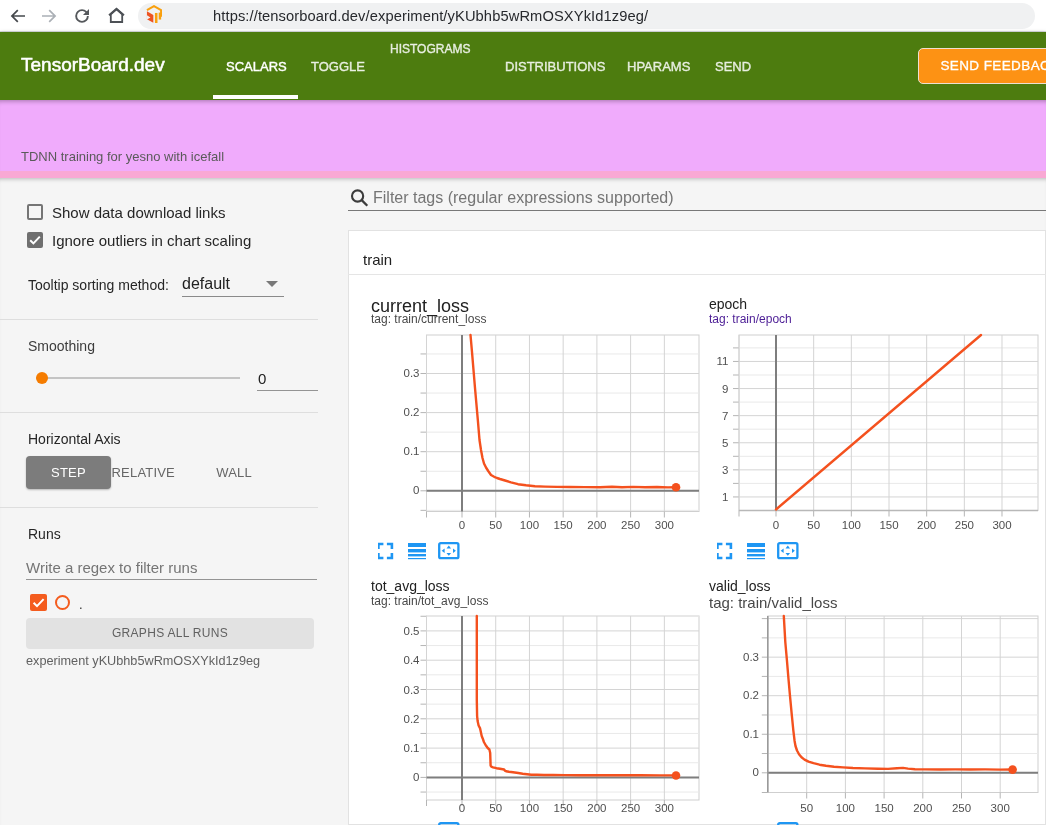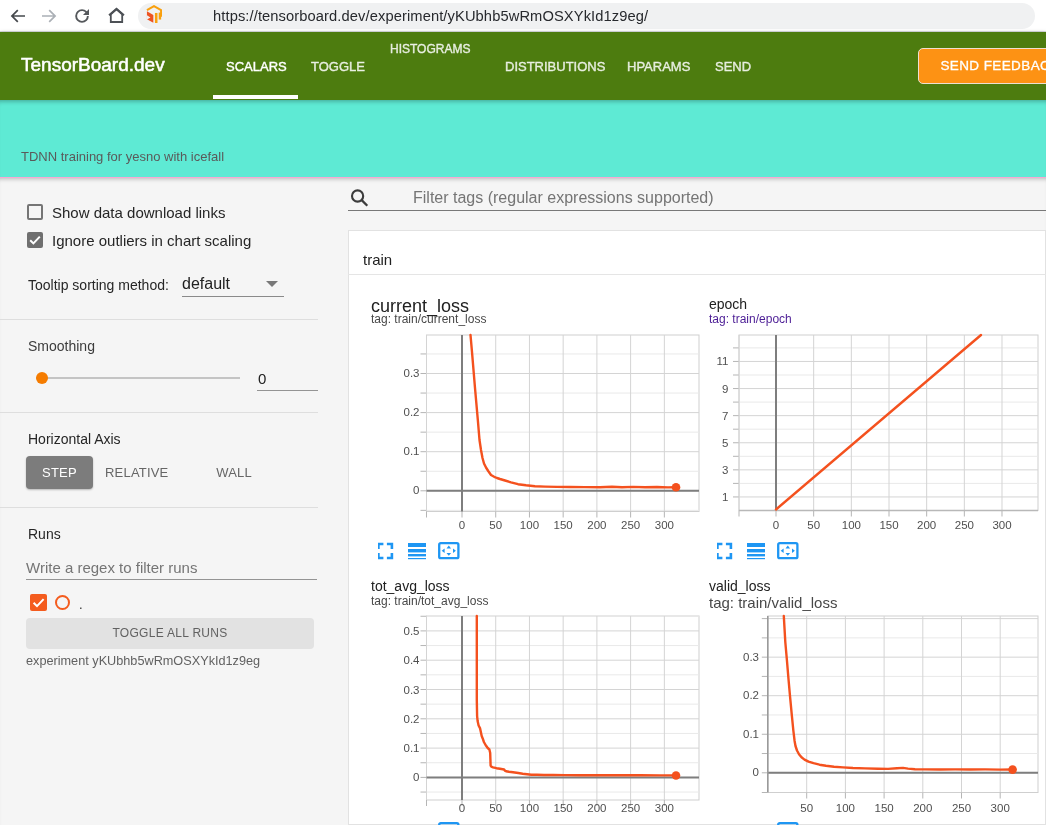--- a/index.html
+++ b/index.html
@@ -46,21 +46,21 @@
   <div class="abs" style="left:226px;top:26.5px;font-size:13px;color:#ffffff;-webkit-text-stroke:0.4px #fff;">SCALARS</div>
   <div class="abs" style="left:311px;top:26.5px;font-size:13px;color:rgba(255,255,255,0.8);-webkit-text-stroke:0.4px rgba(255,255,255,0.8);">TOGGLE</div>
   <div class="abs" style="left:390px;top:10px;font-size:12px;color:rgba(255,255,255,0.8);-webkit-text-stroke:0.4px rgba(255,255,255,0.8);">HISTOGRAMS</div>
   <div class="abs" style="left:505px;top:26.5px;font-size:13px;color:rgba(255,255,255,0.8);-webkit-text-stroke:0.4px rgba(255,255,255,0.8);">DISTRIBUTIONS</div>
   <div class="abs" style="left:627px;top:26.5px;font-size:13px;color:rgba(255,255,255,0.8);-webkit-text-stroke:0.4px rgba(255,255,255,0.8);">HPARAMS</div>
   <div class="abs" style="left:715px;top:26.5px;font-size:13px;color:rgba(255,255,255,0.8);-webkit-text-stroke:0.4px rgba(255,255,255,0.8);">SEND</div>
   <div class="abs" style="left:213px;top:63px;width:85px;height:4px;background:#fff;"></div>
   <div class="abs" style="left:918px;top:16px;width:164px;height:35.5px;background:#fd9214;border:1.5px solid #eee0d2;border-radius:5px;color:#fff;font-size:13.5px;letter-spacing:0.4px;-webkit-text-stroke:0.3px #fff;text-align:center;line-height:33px;">SEND FEEDBACK</div>
 </div>
 
-<div class="abs" style="left:0;top:100px;width:1046px;height:78px;background:#5eead4;border-bottom:1px solid #f9a8d4;box-shadow:inset 0 5px 5px -4px rgba(0,0,0,0.33);">
+<div class="abs" style="left:0;top:100px;width:1046px;height:78px;background:#f0abfc;border-bottom:7px solid #f9a8d4;box-shadow:inset 0 5px 5px -4px rgba(0,0,0,0.33);">
   <div class="abs" style="left:21px;top:49px;font-size:13px;color:#5a5a5a;">TDNN training for yesno with icefall</div>
 </div>
 
 <div class="abs" style="left:0;top:178px;width:1046px;height:647px;background:#f5f5f5;box-shadow:inset 0 4px 4px -3px rgba(0,0,0,0.25);"></div>
 
 <div class="abs" style="left:27px;top:204px;width:16px;height:16px;border:2px solid #757575;border-radius:2px;background:#f5f5f5;"></div>
 <div class="abs" style="left:52px;top:204px;font-size:15px;color:#262626;">Show data download links</div>
 
 <div class="abs" style="left:27px;top:232px;width:16px;height:16px;border-radius:2px;background:#6f6f6f;"></div>
 <svg class="abs" style="left:27px;top:232px" width="16" height="16" viewBox="0 0 16 16">
@@ -77,45 +77,45 @@
 
 <div class="abs" style="left:28px;top:338px;font-size:14px;color:#3c3c3c;">Smoothing</div>
 <div class="abs" style="left:36px;top:377px;width:204px;height:2px;background:#c4c4c4;"></div>
 <div class="abs" style="left:36px;top:372px;width:12px;height:12px;border-radius:50%;background:#f57c00;"></div>
 <div class="abs" style="left:258px;top:370px;font-size:15px;color:#212121;">0</div>
 <div class="abs" style="left:257px;top:390px;width:61px;height:1px;background:#949494;"></div>
 
 <div class="abs" style="left:0;top:412px;width:318px;height:1px;background:#dedede;"></div>
 
 <div class="abs" style="left:28px;top:431px;font-size:14px;color:#262626;">Horizontal Axis</div>
-<div class="abs" style="left:26px;top:456px;width:67px;height:33px;background:#7c7c7c;border-radius:4px;color:#fff;font-size:13px;letter-spacing:0.2px;text-align:center;line-height:33px;box-shadow:0 1px 2px rgba(0,0,0,0.25);">STEP</div>
-<div class="abs" style="left:105px;top:456px;width:70px;height:33px;color:#666;font-size:13px;letter-spacing:0.2px;text-align:left;line-height:33px;">RELATIVE</div>
+<div class="abs" style="left:26px;top:456px;width:85px;height:33px;background:#7c7c7c;border-radius:4px;color:#fff;font-size:13px;letter-spacing:0.2px;text-align:center;line-height:33px;box-shadow:0 1px 2px rgba(0,0,0,0.25);">STEP</div>
+<div class="abs" style="left:105px;top:456px;width:70px;height:33px;color:#666;font-size:13px;letter-spacing:0.2px;text-align:right;line-height:33px;">RELATIVE</div>
 <div class="abs" style="left:206px;top:456px;width:56px;height:33px;color:#666;font-size:13px;letter-spacing:0.2px;text-align:center;line-height:33px;">WALL</div>
 
 <div class="abs" style="left:0;top:507px;width:318px;height:1px;background:#dedede;"></div>
 
 <div class="abs" style="left:28px;top:526px;font-size:14px;color:#262626;">Runs</div>
 <div class="abs" style="left:26px;top:559px;font-size:15px;color:#757575;">Write a regex to filter runs</div>
 <div class="abs" style="left:26px;top:579px;width:291px;height:1px;background:#949494;"></div>
 
 <div class="abs" style="left:30px;top:594px;width:17px;height:17px;border-radius:2px;background:#f45c1e;"></div>
 <svg class="abs" style="left:30px;top:594px" width="17" height="17" viewBox="0 0 17 17">
   <polyline points="3.6,8.7 7,12.1 13.6,5.1" fill="none" stroke="#fff" stroke-width="2"></polyline>
 </svg>
 <div class="abs" style="left:55px;top:595px;width:15px;height:15px;border-radius:50%;border:2px solid #f45c1e;"></div>
 <div class="abs" style="left:79px;top:597px;font-size:13px;color:#333;">.</div>
 
-<div class="abs" style="left:26px;top:618px;width:288px;height:31px;background:#e2e2e2;border-radius:4px;color:#616161;font-size:12px;letter-spacing:0.3px;text-align:center;line-height:31px;">TOGGLE ALL RUNS</div>
+<div class="abs" style="left:26px;top:618px;width:288px;height:31px;background:#e2e2e2;border-radius:4px;color:#616161;font-size:12px;letter-spacing:0.3px;text-align:center;line-height:31px;">GRAPHS ALL RUNS</div>
 <div class="abs" style="left:26px;top:654px;font-size:12.7px;color:#616161;">experiment yKUbhb5wRmOSXYkId1z9eg</div>
 
 <svg class="abs" style="left:350px;top:188px" width="19" height="19" viewBox="0 0 19 19">
   <circle cx="7.6" cy="8" r="5.6" fill="none" stroke="#3c3c3c" stroke-width="2.1"></circle>
   <line x1="11.7" y1="12.1" x2="17.3" y2="17.7" stroke="#3c3c3c" stroke-width="2.3"></line>
 </svg>
-<div class="abs" style="left:373px;top:189px;font-size:16px;color:#757575;margin-left:40px;">Filter tags (regular expressions supported)</div>
+<div class="abs" style="left:373px;top:189px;font-size:16px;color:#757575;">Filter tags (regular expressions supported)</div>
 <div class="abs" style="left:348px;top:210px;width:698px;height:1.2px;background:#787878;"></div>
 
 <div class="abs" style="left:348px;top:230px;width:698px;height:595px;background:#fff;border:1px solid #e2e2e2;"></div>
 <div class="abs" style="left:363px;top:244px;font-size:15px;color:#212121;margin-top:7px;">train</div>
 <div class="abs" style="left:348px;top:274px;width:698px;height:1px;background:#e5e5e5;"></div>
 
 <div class="abs" style="left:371px;top:296px;font-size:18px;color:#212121;">current_loss</div>
 <div class="abs" style="left:371px;top:312px;font-size:12px;color:#484848;">tag: train/current_loss</div>
 <div class="abs" style="left:709px;top:296px;font-size:14px;color:#212121;">epoch</div>
 <div class="abs" style="left:709px;top:312px;font-size:12px;color:#4c1d95;">tag: train/epoch</div>

